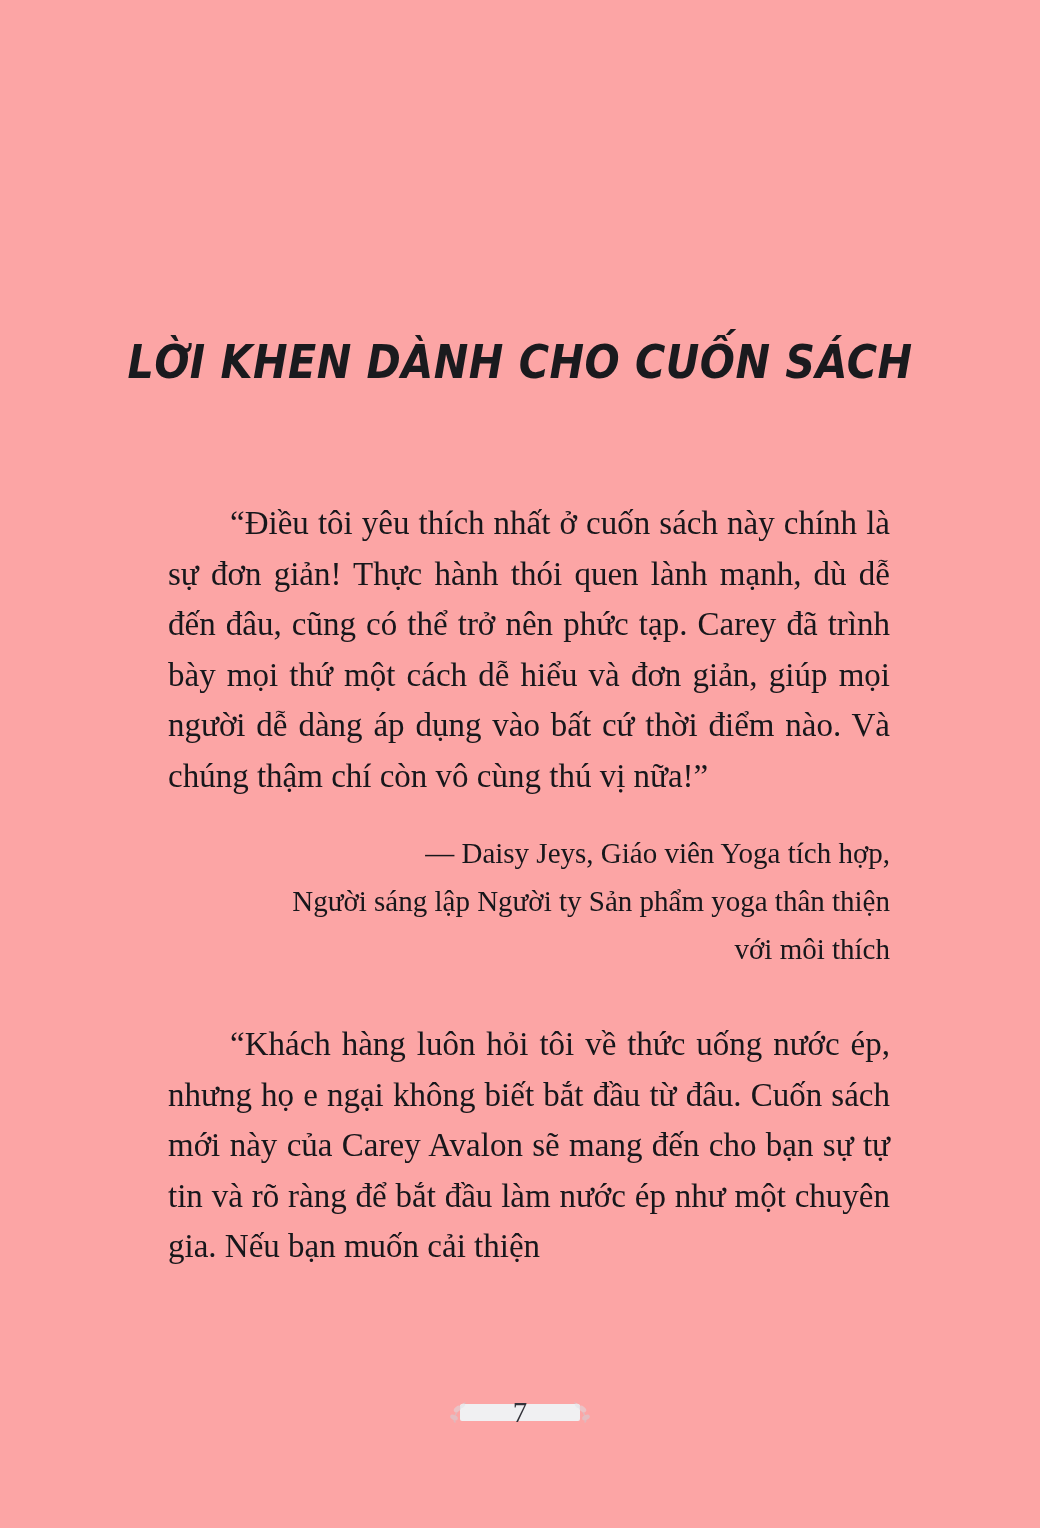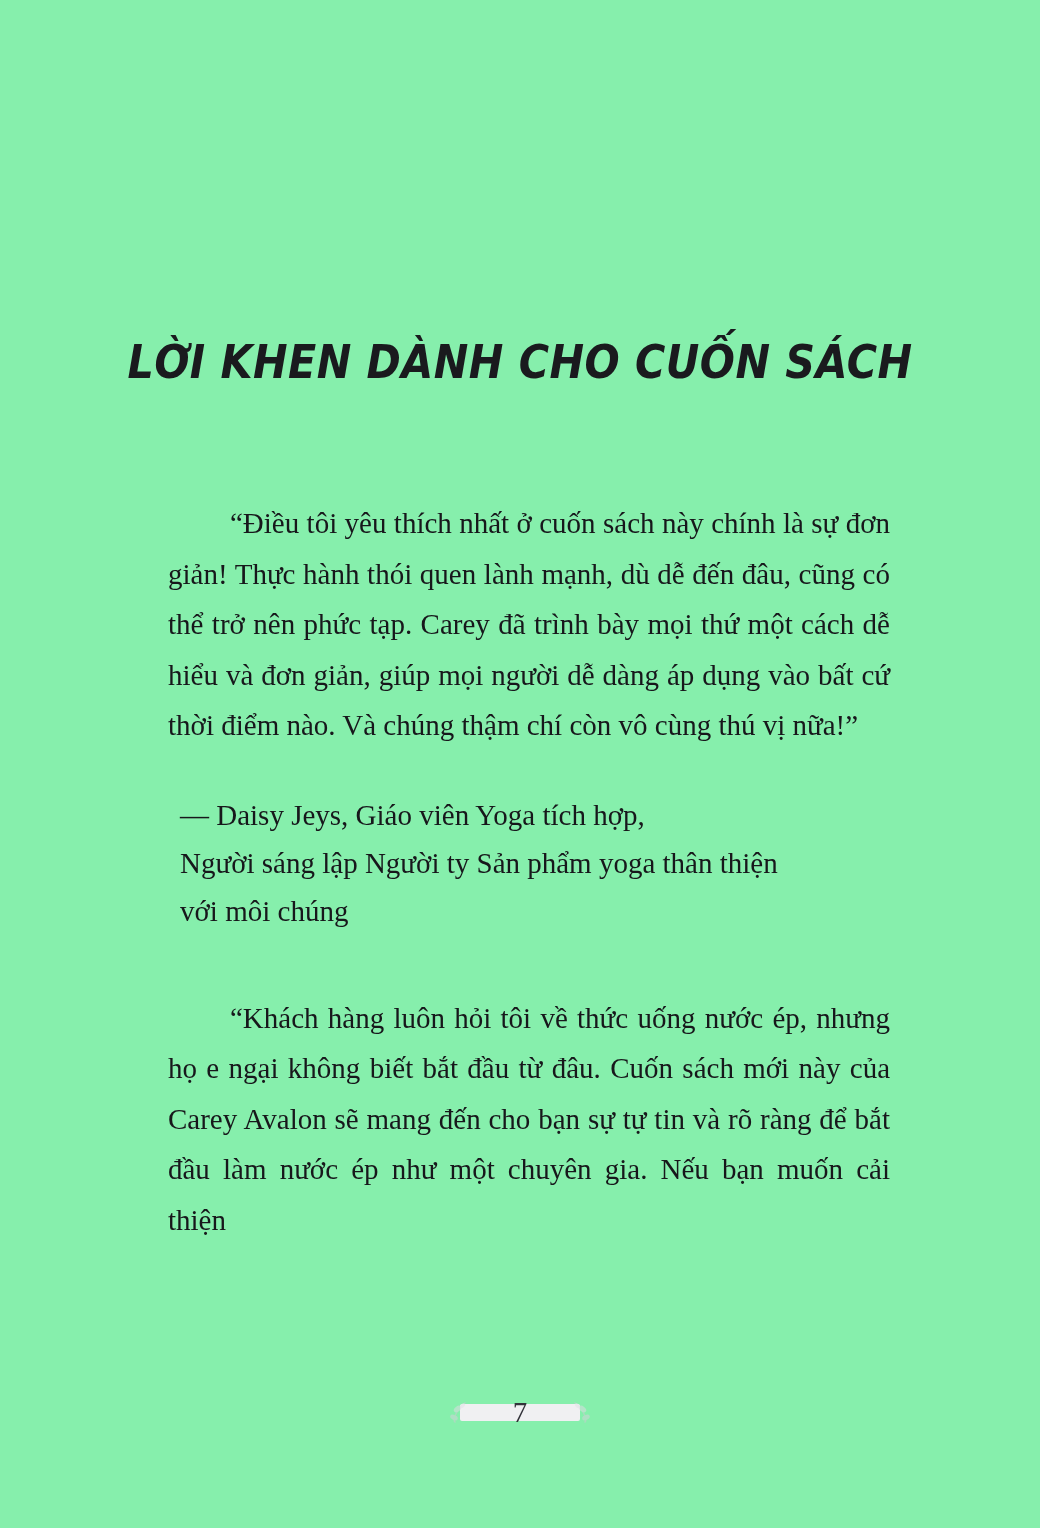--- a/index.html
+++ b/index.html
@@ -5,21 +5,21 @@
   html, body {
     margin: 0;
     padding: 0;
     background: #ffffff;
   }
 
   .page {
     position: relative;
     width: 1040px;
     height: 1528px;
-    background: #86efac;
+    background: #fca5a5;
     overflow: hidden;
     box-sizing: border-box;
     font-family: "Liberation Serif", "DejaVu Serif", serif;
     color: #16161a;
   }
 
   
   .page-heading {
     position: absolute;
     top: 306px;
@@ -43,35 +43,35 @@
     position: absolute;
     top: 498px;
     left: 168px;
     width: 722px;
   }
 
   .quote-para {
     margin: 0;
     text-align: justify;
     text-justify: inter-word;
-    font-size: 29px;
+    font-size: 33px;
     line-height: 50.5px;
     color: #17171b;
     hyphens: none;
   }
 
   .quote-para .indent {
     display: inline-block;
     width: 62px;
   }
 
   .attribution {
-    margin: 12px;
+    margin: 0;
     padding-top: 28px;
-    text-align: left;
+    text-align: right;
     font-size: 29px;
     line-height: 48px;
     color: #17171b;
   }
 
   .attribution .attr-line {
     display: block;
   }
 
   .para-gap {
@@ -142,21 +142,21 @@
   <h1 class="page-heading">LỜI KHEN DÀNH CHO CUỐN SÁCH</h1>
 
   <div class="content">
 
     <div>
       <p class="quote-para"><span class="indent"></span><span>“Điều tôi yêu thích nhất ở cuốn sách này chính là sự đơn giản! Thực hành thói quen lành mạnh, dù dễ đến đâu, cũng có thể trở nên phức tạp. Carey đã trình bày mọi thứ một cách dễ hiểu và đơn giản, giúp mọi người dễ dàng áp dụng vào bất cứ thời điểm nào. Và chúng thậm chí còn vô cùng thú vị nữa!”</span></p>
 
       <p class="attribution">
         <span class="attr-line">— Daisy Jeys, Giáo viên Yoga tích hợp,</span>
         <span class="attr-line">Người sáng lập Người ty Sản phẩm yoga thân thiện</span>
-        <span class="attr-line">với môi chúng</span>
+        <span class="attr-line">với môi thích</span>
       </p>
     </div>
 
     <div class="para-gap"></div>
 
     <div>
       <p class="quote-para"><span class="indent"></span><span>“Khách hàng luôn hỏi tôi về thức uống nước ép, nhưng họ e ngại không biết bắt đầu từ đâu. Cuốn sách mới này của Carey Avalon sẽ mang đến cho bạn sự tự tin và rõ ràng để bắt đầu làm nước ép như một chuyên gia. Nếu bạn muốn cải thiện</span></p>
     </div>
 
   </div>

